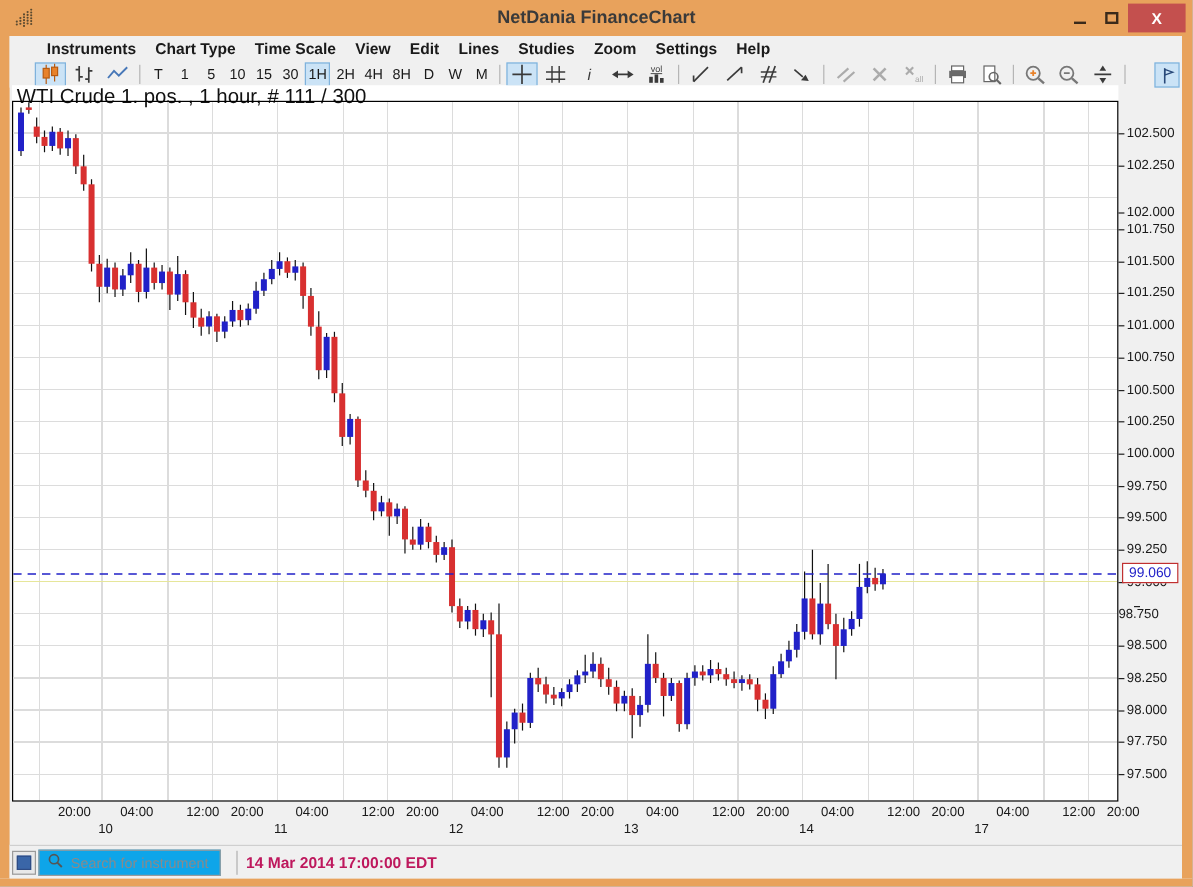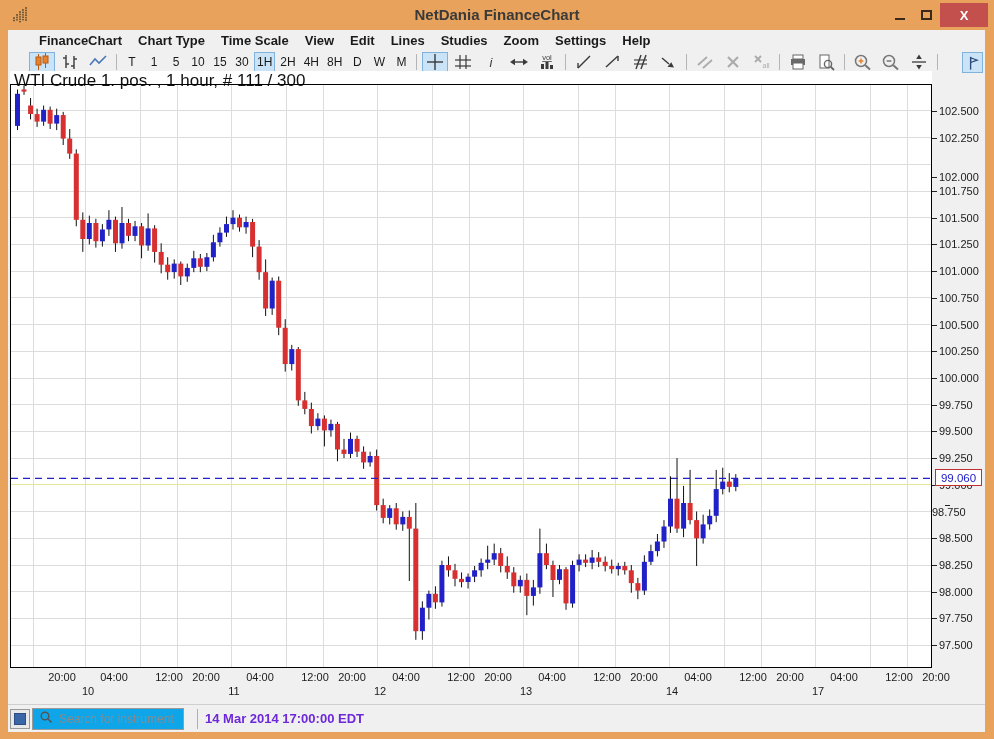--- a/index.html
+++ b/index.html
@@ -52,21 +52,21 @@
   #statusbar{position:absolute;left:8px;top:704px;width:977px;height:28px;background:#F0F0F0;
     border-top:1px solid #cfcfcf;}
   #instr-list-btn{position:absolute;left:2px;top:4px;width:20px;height:20px;border:1px solid #9a9a9a;
     background:#e8e8e8;display:flex;align-items:center;justify-content:center;}
   #instr-list-btn .bluesq{width:12px;height:12px;background:#3A66A8;border:1px solid #2E4C85;}
   #search-box{position:absolute;left:24px;top:3px;width:152px;height:22px;background:#0ea5e9;
     border:1px solid #9a9a9a;display:flex;align-items:center;padding:0 4px;}
   #search-input{border:none;outline:none;flex:1;font-size:12px;color:#333;background:transparent;min-width:0;}
   #search-input::placeholder{color:#8a8a8a;}
   #status-sep{position:absolute;left:189px;top:4px;width:1px;height:20px;background:#b0b0b0;}
-  #timestamp{position:absolute;left:197px;top:0;height:28px;line-height:28px;font-size:13px;font-weight:bold;color:#6d28d9;}
+  #timestamp{position:absolute;left:197px;top:0;height:28px;line-height:28px;font-size:13px;font-weight:bold;color:#be185d;}
 </style>
 </head>
 <body>
 
 <div id="window">
 
   <div id="titlebar">
     <span id="app-icon"><svg width="20" height="18" viewBox="0 0 20 18">
           <circle cx="3" cy="11" r="0.9" fill="#5a4a30"></circle>
           <circle cx="3" cy="13.4" r="0.9" fill="#5a4a30"></circle>
@@ -102,21 +102,21 @@
           <span>X</span>
         </div>
     </div>
   </div>
 
   <div id="border-left"></div>
   <div id="border-right"></div>
   <div id="border-bottom"></div>
 
   <div id="menubar">
-      <div class="mitem">FinanceChart</div>
+      <div class="mitem">Instruments</div>
       <div class="mitem">Chart Type</div>
       <div class="mitem">Time Scale</div>
       <div class="mitem">View</div>
       <div class="mitem">Edit</div>
       <div class="mitem">Lines</div>
       <div class="mitem">Studies</div>
       <div class="mitem">Zoom</div>
       <div class="mitem">Settings</div>
       <div class="mitem">Help</div>
     </div>

